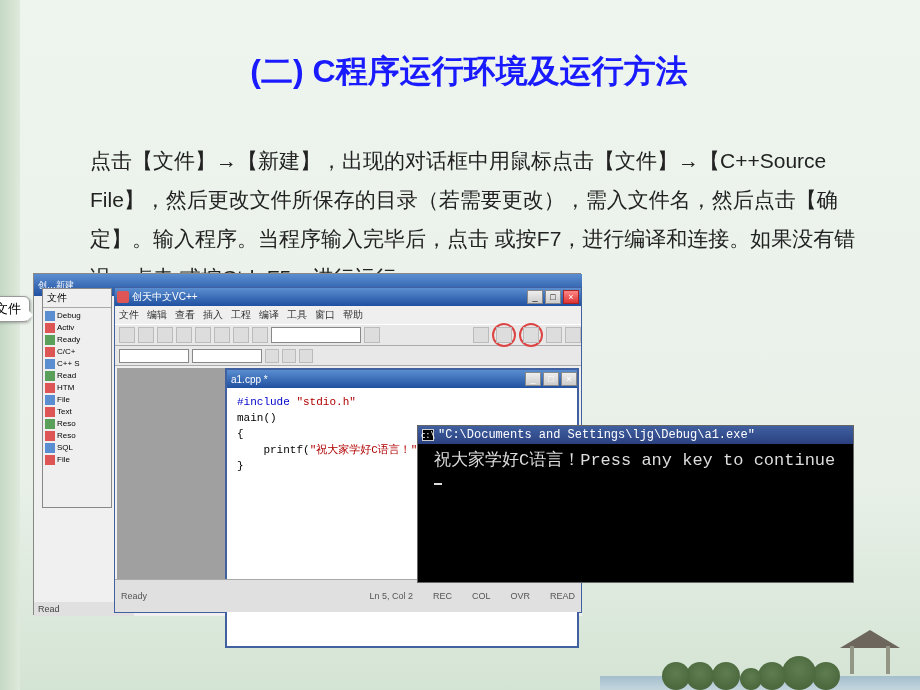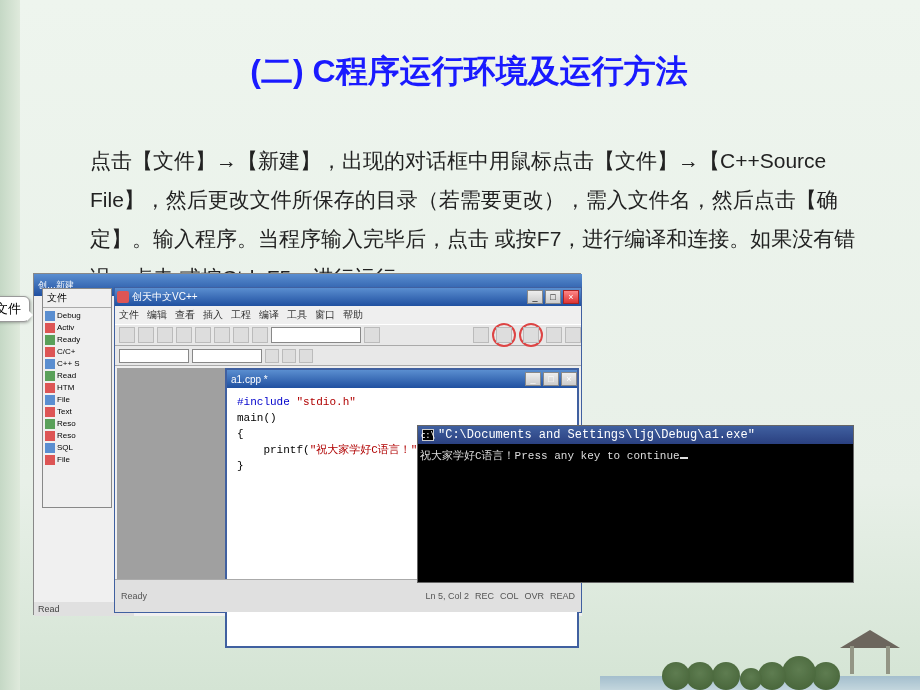--- a/index.html
+++ b/index.html
@@ -39,27 +39,27 @@
 .filecallout { position: absolute; top: 22px; left: -48px; background: #fff; border: 1px solid #999; padding: 3px 8px; font-size: 13px; border-radius: 6px; box-shadow: 1px 1px 3px rgba(0,0,0,.3); z-index: 5; }
 .filecallout::after { content: ""; position: absolute; right: -10px; top: 50%; border: 6px solid transparent; border-left-color: #fff; }
 
 .editor-area { position: absolute; top: 80px; left: 110px; width: 354px; height: 280px; background: #fff; border: 2px solid #4060a0; }
 .editor-area::before { content: ""; position: absolute; left: -110px; top: -2px; width: 108px; height: 230px; background: #a0a0a0; }
 .ed-tb { height: 18px; background: linear-gradient(#5a8ed0,#2050a0); color: #fff; font-size: 10px; display: flex; align-items: center; padding-left: 4px; justify-content: space-between; }
 .code { padding: 6px 10px; font-family: "Courier New", monospace; font-size: 11px; line-height: 16px; color: #000; white-space: pre; }
 .code .kw2 { color: #0000cc; }
 .code .str { color: #b00000; }
 .statusbar2 { position: absolute; bottom: 0; left: 0; right: 0; height: 16px; background: #e0e0e0; border-top: 1px solid #aaa; display: flex; align-items: center; font-size: 9px; color: #555; padding: 16px 6px; justify-content: space-between; }
-.sb2-right { display: flex; gap: 6px; }
+.sb2-right { display: flex; gap: 20px; }
 
 .console { position: absolute; top: 425px; left: 417px; width: 437px; height: 158px; background: #000; border: 1px solid #666; }
 .con-tb { height: 18px; background: linear-gradient(180deg, #4060a0 0%, #2a4080 100%); display: flex; align-items: center; padding-left: 4px; gap: 4px; }
 .con-icon { width: 12px; height: 12px; background: #000; border: 1px solid #ccc; display: flex; align-items: center; justify-content: center; color: #fff; font-size: 8px; font-family: monospace; }
 .con-title { font-family: "Courier New", monospace; font-size: 12px; color: #fff; }
-.con-body { padding: 4px 2px; font-family: "SimSun", "Courier New", monospace; font-size: 11px; color: #ddd; }
+.con-body { padding: 4px 16px; font-family: "SimSun", "Courier New", monospace; font-size: 17px; color: #ddd; }
 .cursor { display: inline-block; width: 8px; height: 2px; background: #ddd; vertical-align: baseline; }
 
 .scenery { position: absolute; bottom: 0; right: 0; width: 320px; height: 80px; opacity: 0.85; }
 .pavilion { position: absolute; bottom: 10px; right: 20px; width: 60px; height: 50px; }
 .pavilion .roof { position: absolute; top: 0; left: 0; width: 0; height: 0; border-left: 30px solid transparent; border-right: 30px solid transparent; border-bottom: 18px solid #5a5048; }
 .pavilion .pillars { position: absolute; top: 16px; left: 10px; width: 40px; height: 28px; border-left: 4px solid #887; border-right: 4px solid #887; }
 .trees { position: absolute; bottom: 0; right: 80px; width: 220px; height: 40px; }
 .tree { position: absolute; bottom: 0; width: 28px; height: 28px; background: radial-gradient(circle at 50% 40%, #4a6b3a, #2a4a1a); border-radius: 50%; }
 .tree:nth-child(1){ right: 0; } .tree:nth-child(2){ right: 24px; height: 34px; width: 34px; } .tree:nth-child(3){ right: 54px; } .tree:nth-child(4){ right: 78px; height: 22px; width: 22px; } .tree:nth-child(5){ right: 100px; } .tree:nth-child(6){ right: 126px; } .tree:nth-child(7){ right: 150px; }
 .water { position: absolute; bottom: 0; left: 0; right: 0; height: 14px; background: linear-gradient(#9cb8cc, #c0d4e0); }

